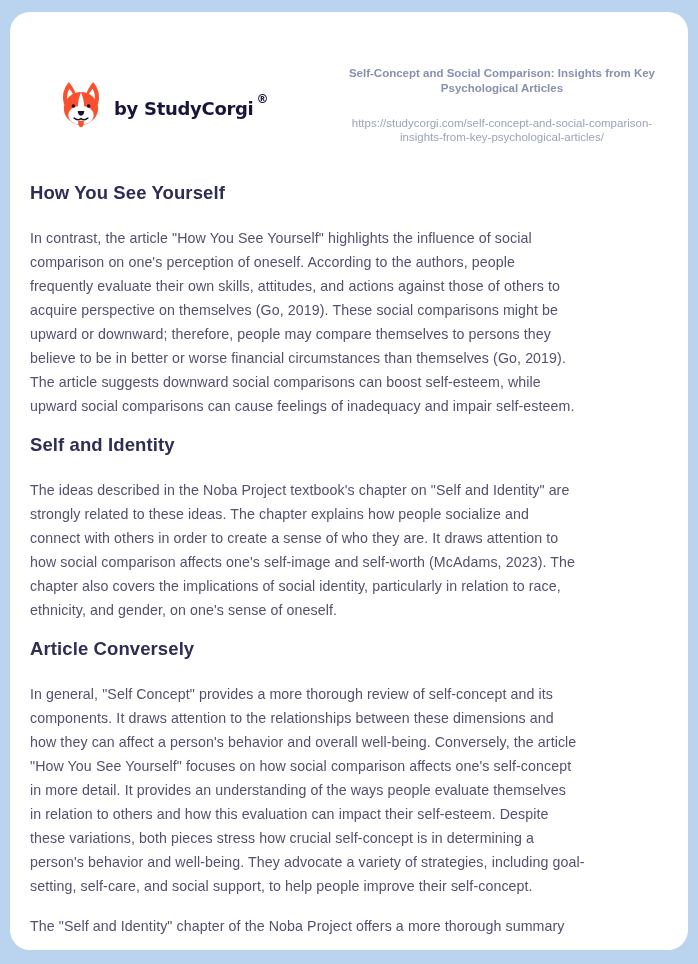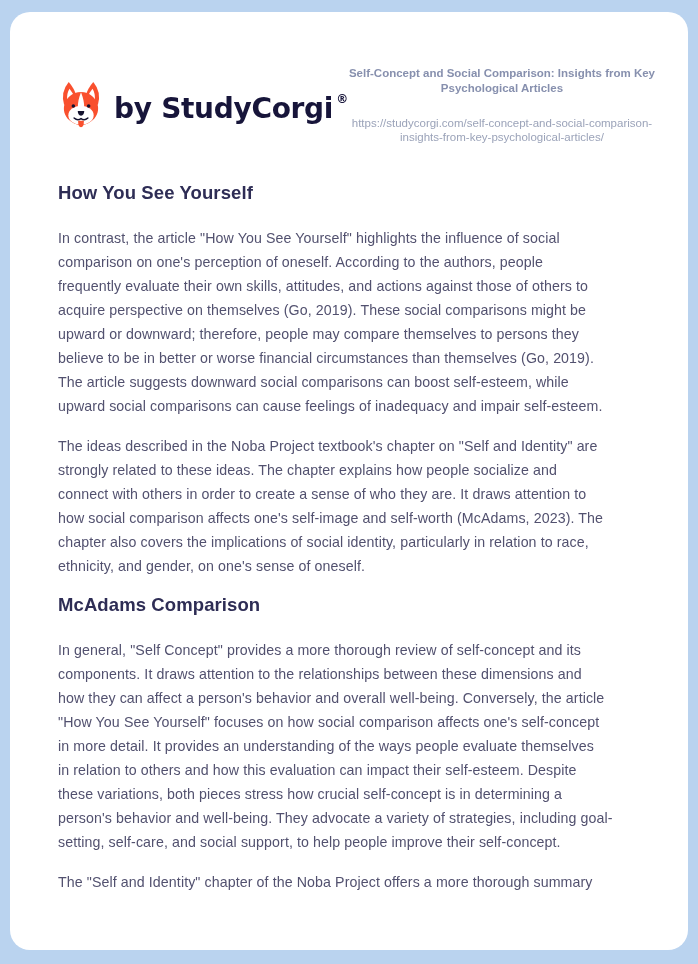--- a/index.html
+++ b/index.html
@@ -28,21 +28,21 @@
     display: flex;
     align-items: center;
     text-decoration: none;
     margin-top: 12px;
     cursor: pointer;
   }
   .logo-icon svg { display: block; width: 46px; height: 60px; }
   .brand-text {
     font-family: "DejaVu Sans", sans-serif;
     font-weight: bold;
-    font-size: 28px;
+    font-size: 18px;
     color: #17153a;
     letter-spacing: -0.3px;
     margin-left: 10px;
     white-space: nowrap;
     text-align: right;
   }
   .reg {
     font-family: "DejaVu Sans", sans-serif;
     font-weight: bold;
     font-size: 12px;
@@ -63,21 +63,21 @@
   .doc-url {
     display: block;
     font-size: 11.5px;
     color: #9ba3b9;
     line-height: 14px;
     margin-top: 20px;
     white-space: pre-line;
     text-decoration: none;
     cursor: pointer;
   }
-  .content { padding: 38px 35px 0 48px; }
+  .content { padding: 38px 35px 0 20px; }
   .content h2 {
     font-size: 18.5px;
     font-weight: bold;
     color: #2e2d55;
     margin: 0 0 22px 0;
     line-height: 22px;
     letter-spacing: 0.1px;
   }
   .content p {
     font-size: 14.2px;
@@ -136,28 +136,29 @@
     <h2>How You See Yourself</h2>
     <p>In contrast, the article "How You See Yourself" highlights the influence of social
 comparison on one's perception of oneself. According to the authors, people
 frequently evaluate their own skills, attitudes, and actions against those of others to
 acquire perspective on themselves (Go, 2019). These social comparisons might be
 upward or downward; therefore, people may compare themselves to persons they
 believe to be in better or worse financial circumstances than themselves (Go, 2019).
 The article suggests downward social comparisons can boost self-esteem, while
 upward social comparisons can cause feelings of inadequacy and impair self-esteem.</p>
 
+    <h2>Self and Identity</h2>
     <p>The ideas described in the Noba Project textbook's chapter on "Self and Identity" are
 strongly related to these ideas. The chapter explains how people socialize and
 connect with others in order to create a sense of who they are. It draws attention to
 how social comparison affects one's self-image and self-worth (McAdams, 2023). The
 chapter also covers the implications of social identity, particularly in relation to race,
 ethnicity, and gender, on one's sense of oneself.</p>
 
-    <h2>McAdams Comparison</h2>
+    <h2>Article Conversely</h2>
     <p>In general, "Self Concept" provides a more thorough review of self-concept and its
 components. It draws attention to the relationships between these dimensions and
 how they can affect a person's behavior and overall well-being. Conversely, the article
 "How You See Yourself" focuses on how social comparison affects one's self-concept
 in more detail. It provides an understanding of the ways people evaluate themselves
 in relation to others and how this evaluation can impact their self-esteem. Despite
 these variations, both pieces stress how crucial self-concept is in determining a
 person's behavior and well-being. They advocate a variety of strategies, including goal-
 setting, self-care, and social support, to help people improve their self-concept.</p>
     <p>The "Self and Identity" chapter of the Noba Project offers a more thorough summary</p>

